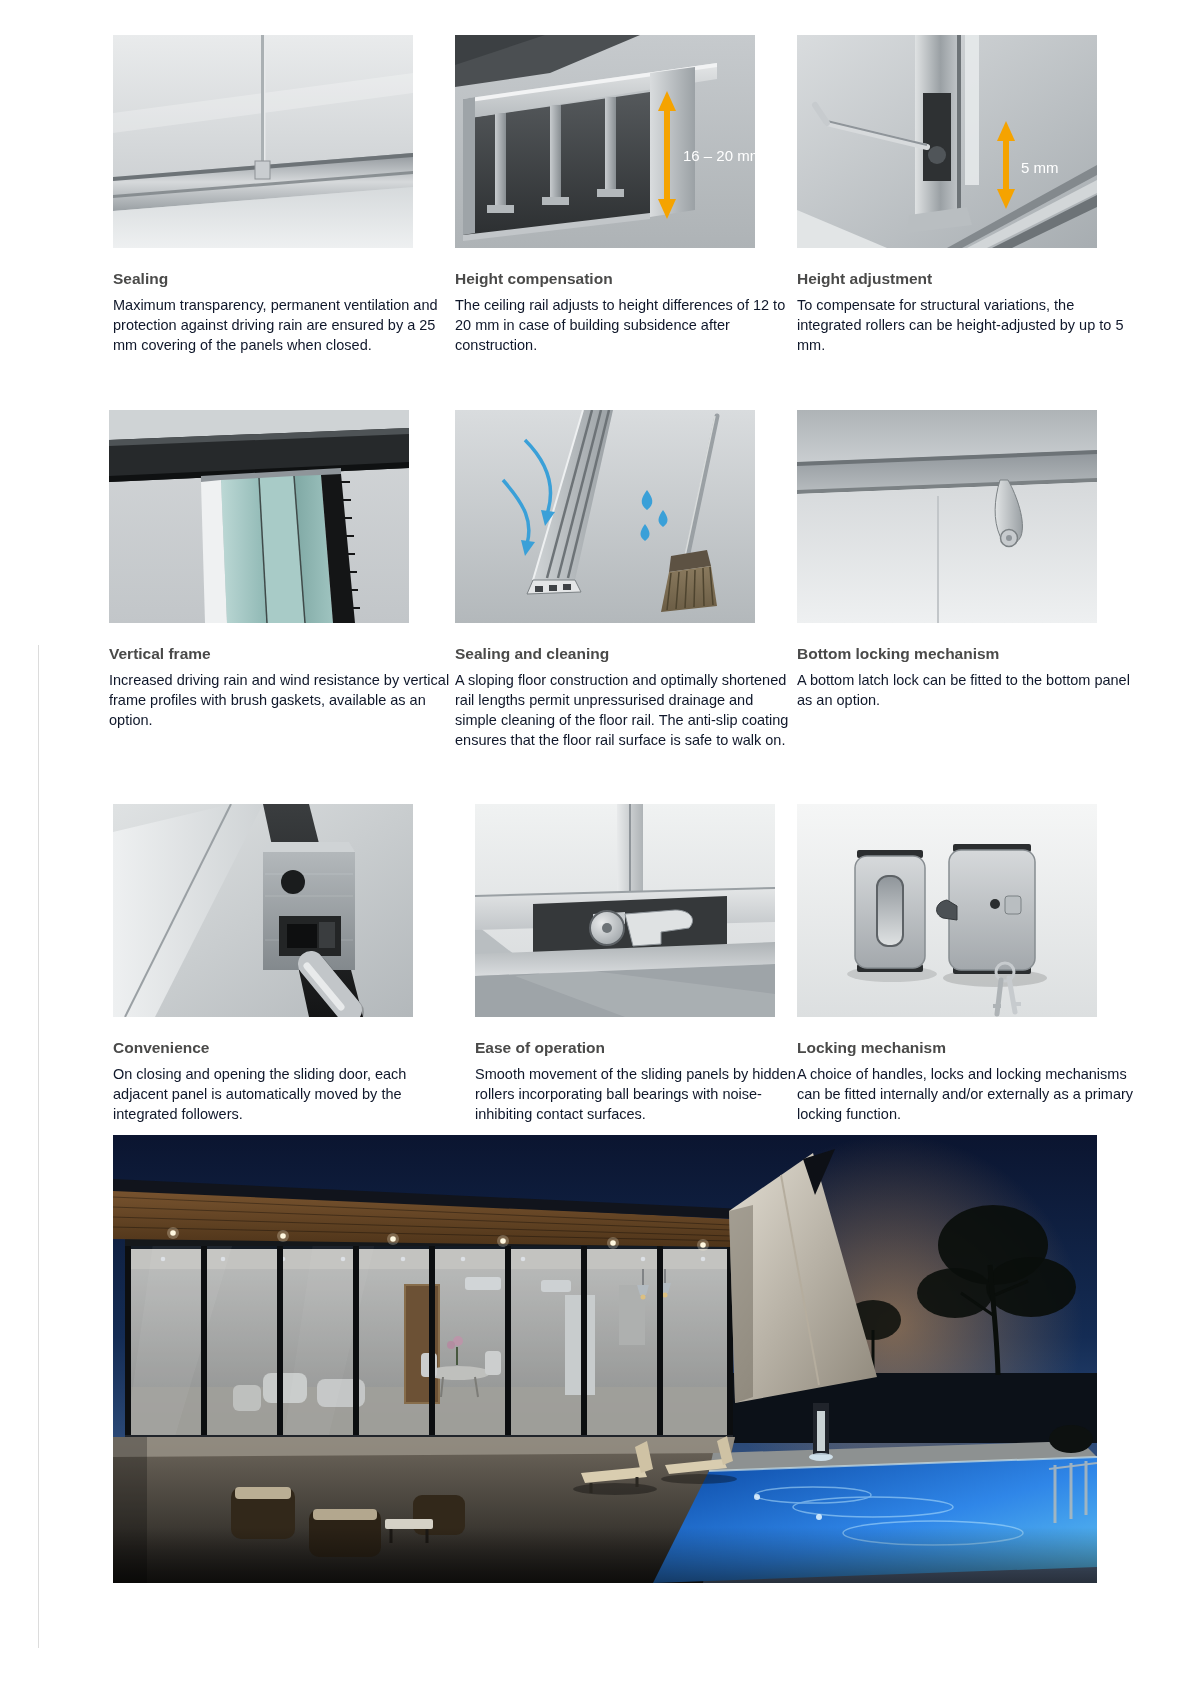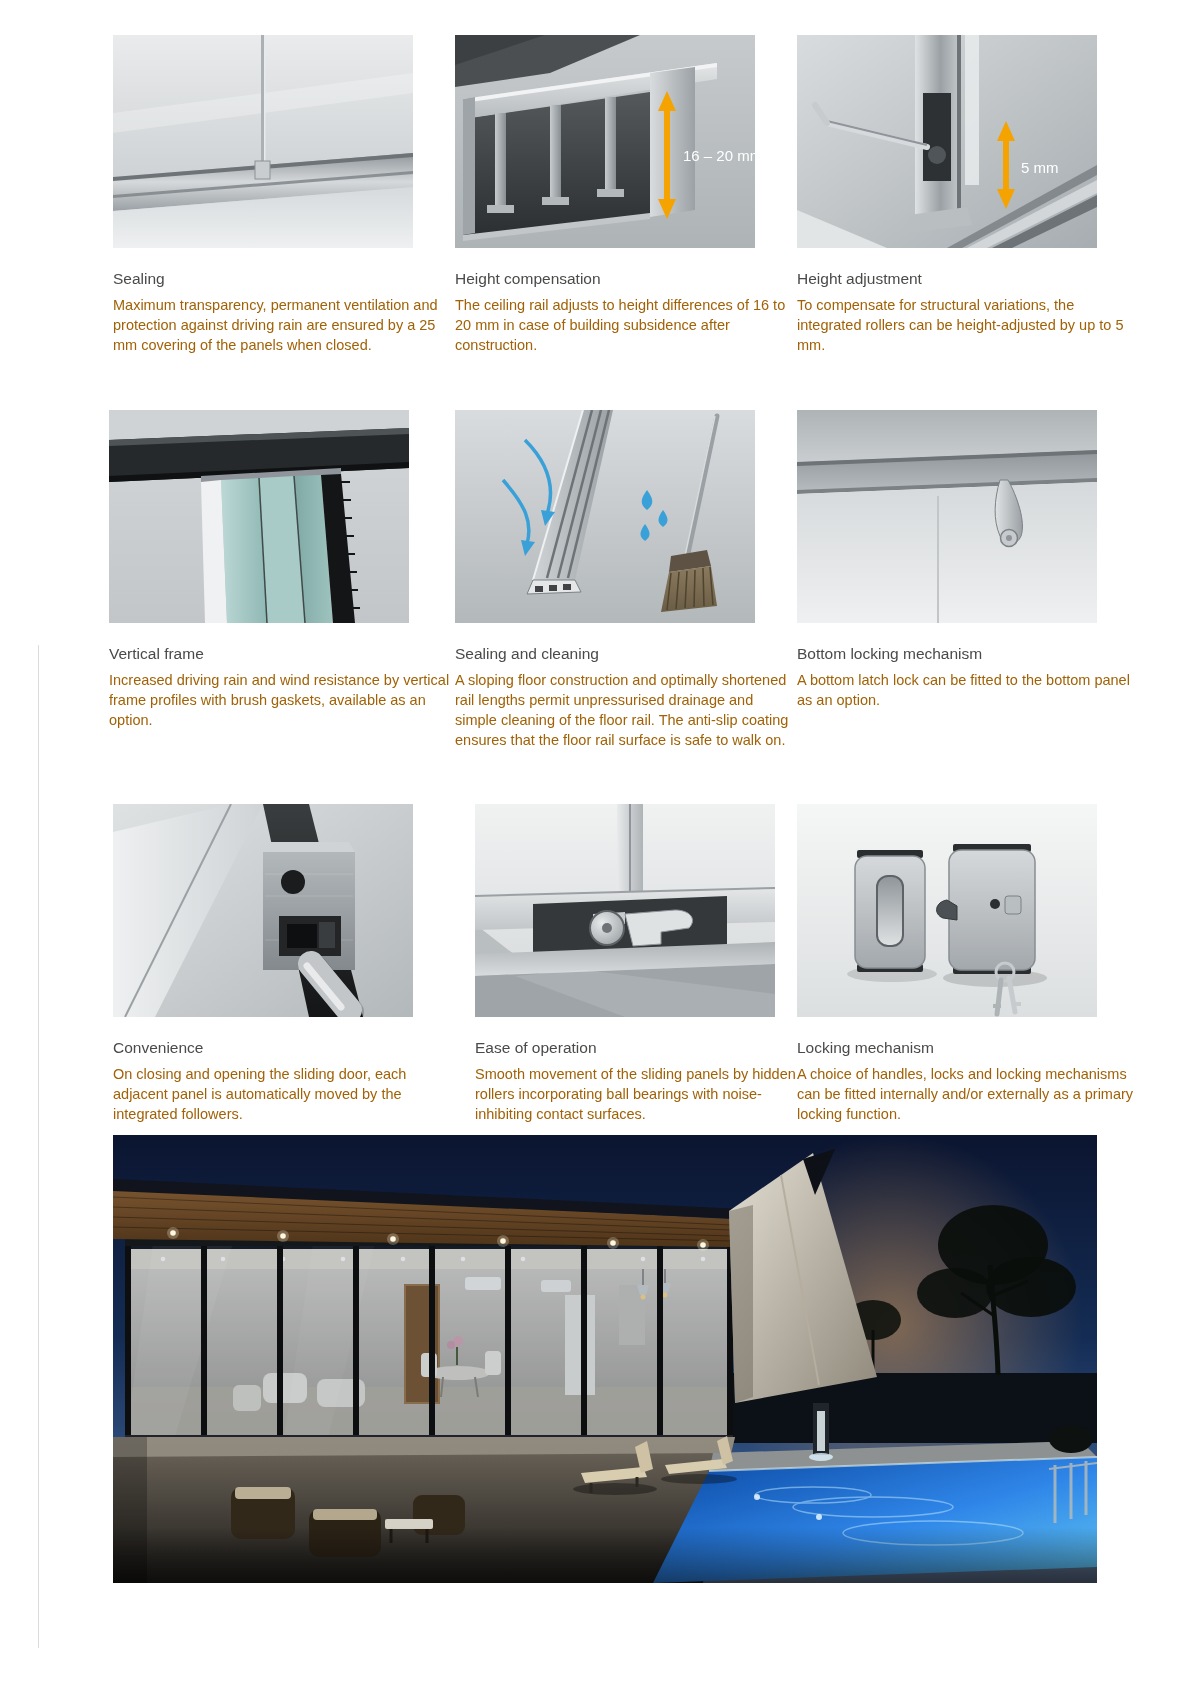--- a/index.html
+++ b/index.html
@@ -1,22 +1,22 @@
 <!DOCTYPE html>
 <html><head>
 <meta charset="utf-8">
 <style>
   html,body{margin:0;padding:0;background:#ffffff;}
   .page{position:relative;width:1191px;height:1684px;background:#ffffff;
         font-family:"Liberation Sans",sans-serif;overflow:hidden;}
   .cell{position:absolute;width:348px;}
   .thumb{width:300px;height:213px;overflow:hidden;position:relative;}
   .thumb svg{display:block;}
-  .ft{margin:22px 0 7px 0;font-size:15.5px;font-weight:normal;color:#4a4a49;}
-  .fb{margin:0;font-size:14.5px;line-height:20px;color:#a16207;width:344px;}
+  .ft{margin:22px 0 7px 0;font-size:15.5px;font-weight:bold;color:#4a4a49;}
+  .fb{margin:0;font-size:14.5px;line-height:20px;color:#0f172a;width:344px;}
   .fold{position:absolute;left:38px;top:645px;width:1px;height:1003px;background:#dcdcdc;}
   .hero{position:absolute;left:113px;top:1135px;width:984px;height:448px;}
   text.ann{font-family:"Liberation Sans",sans-serif;font-size:15px;fill:#ffffff;}
 </style>
 </head>
 <body>
 
 <div class="page">
   <div class="fold"></div>
 
@@ -100,21 +100,21 @@
         <g fill="#f5a300">
           <rect x="209" y="72" width="6" height="96"></rect>
           <polygon points="203,76 221,76 212,56"></polygon>
           <polygon points="203,164 221,164 212,184"></polygon>
         </g>
         <text class="ann" x="228" y="126">16 – 20 mm</text>
       </svg>
     </div>
     <figcaption>
       <h3 class="ft">Height compensation</h3>
-      <p class="fb">The ceiling rail adjusts to height differences of 16 to 20 mm in case of building subsidence after construction.</p>
+      <p class="fb">The ceiling rail adjusts to height differences of 12 to 20 mm in case of building subsidence after construction.</p>
     </figcaption>
   </figure>
 
   <figure class="cell" style="left:797px;top:35px;margin:0">
     <div class="thumb">
       <svg width="300" height="213" viewBox="0 0 300 213">
         <defs>
           <linearGradient id="g3bg" x1="0" y1="0" x2="1" y2="1">
               <stop offset="0" stop-color="#d9dcde"></stop>
               <stop offset="1" stop-color="#a7adb1"></stop>

